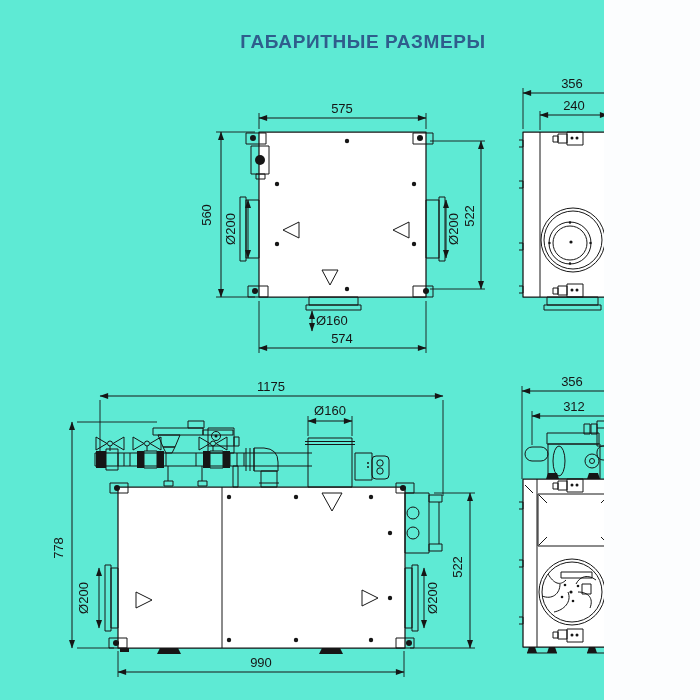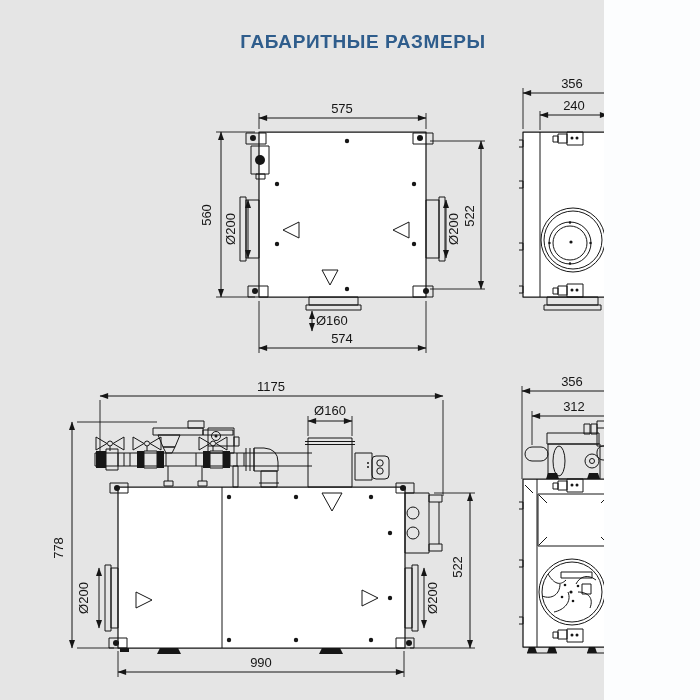--- a/index.html
+++ b/index.html
@@ -1,16 +1,16 @@
 <!DOCTYPE html>
 <html><head>
 <meta charset="utf-8">
 <style>
   html,body{margin:0;padding:0;background:#fcfdfe;}
-  .stage{position:relative;width:604px;height:700px;background:#e5e5e5;overflow:hidden;
+  .stage{position:relative;width:604px;height:700px;background:#5eead4;overflow:hidden;
          font-family:"Liberation Sans",sans-serif;}
   .title{position:absolute;top:31px;left:0;width:700px;text-align:center;
          font-size:19px;font-weight:700;letter-spacing:.6px;color:#2f5d8c;
          transform:translateX(13px);}
   svg{position:absolute;left:0;top:0;}
   .objf{fill:#ffffff;stroke:#161616;stroke-width:1.25;stroke-linejoin:round;}
   .det{fill:none;stroke:#161616;stroke-width:1;stroke-linejoin:round;}
   .blk{fill:#161616;stroke:none;}
   .dim{fill:none;stroke:#161616;stroke-width:1;}
   .ext{fill:none;stroke:#161616;stroke-width:.9;}

